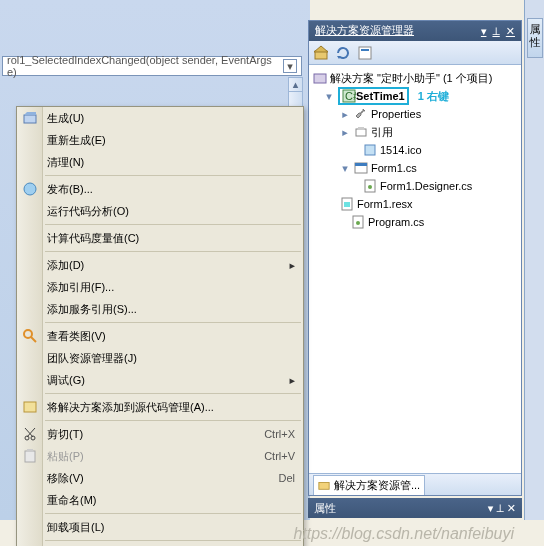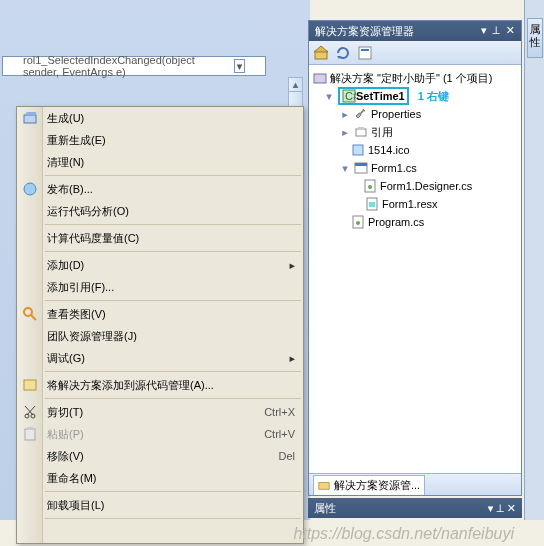--- a/index.html
+++ b/index.html
@@ -1,34 +1,34 @@
 <!DOCTYPE html>
 <html><head>
 <meta charset="utf-8">
 <style>
 *{box-sizing:border-box;margin:0;padding:0;font-family:"Microsoft YaHei",Tahoma,sans-serif;font-size:11px;}
 body{width:544px;height:546px;background:#f2efe4;position:relative;overflow:hidden;}
 .top-bg{position:absolute;left:0;top:0;width:310px;height:520px;background:linear-gradient(#c9d8ee,#bcd0e8);}
 .right-strip{position:absolute;right:0;top:0;width:20px;height:520px;background:#d2ddee;border-left:1px solid #8aa7c9;}
 .right-strip .pin{position:absolute;top:18px;left:2px;width:16px;height:40px;background:linear-gradient(#e1ecf8,#c1d5ec);border:1px solid #90a8c8;text-align:center;font-size:9px;line-height:12px;padding-top:4px;}
 .panel{position:absolute;top:20px;left:308px;right:22px;height:476px;background:#fff;border:1px solid #6a86b0;}
-.panel-title{height:20px;background:linear-gradient(#4a6489,#3d5678);color:#fff;padding:3px 6px;display:flex;justify-content:space-between;align-items:flex-start;}
+.panel-title{height:20px;background:linear-gradient(#4a6489,#3d5678);color:#fff;padding:3px 6px;display:flex;justify-content:space-between;align-items:flex-end;text-decoration:underline;}
 .panel-title .ctrls{display:flex;gap:6px;font-size:10px;}
 .toolbar{height:24px;background:linear-gradient(#e8effa,#cfdef1);border-bottom:1px solid #9db6d7;display:flex;align-items:center;padding:0 4px;gap:6px;}
 .tb-ico{width:16px;height:16px;display:inline-block;}
 .tree{padding:4px 0;font-size:11px;color:#000;}
 .tree-row{display:flex;align-items:center;height:18px;padding-left:4px;gap:3px;white-space:nowrap;}
 .tree-row .tw{width:12px;text-align:center;color:#6a86b0;}
 .tree-row .ico{width:14px;height:14px;display:inline-block;}
 .highlight{border:2px solid #1eaed8;display:inline-flex;align-items:center;padding:0 2px;}
 .anno{color:#1eaed8;font-weight:bold;margin-left:6px;}
 .tabs{position:absolute;bottom:0;left:0;right:0;height:22px;background:linear-gradient(#e8effa,#cfdef1);display:flex;align-items:center;padding:0 4px;gap:6px;border-top:1px solid #9db6d7;}
 .tab{padding:2px 4px;display:flex;align-items:center;gap:4px;}
 .tab.active{background:#fff;border:1px solid #9db6d7;border-bottom:none;}
-.combo{position:absolute;top:56px;left:2px;width:264px;height:20px;background:#fff;border:1px solid #7a94b8;display:flex;align-items:center;padding:0 20px;color:#555;}
+.combo{position:absolute;top:56px;left:2px;width:300px;height:20px;background:#fff;border:1px solid #7a94b8;display:flex;align-items:center;padding:0 4px;color:#555;}
 .combo .dd{margin-left:auto;width:14px;height:14px;border:1px solid #7a94b8;color:#555;text-align:center;line-height:12px;}
 .scroll-v{position:absolute;top:77px;left:288px;width:15px;height:40px;background:linear-gradient(90deg,#e8effa,#cfdef1);border:1px solid #9db6d7;}
 .scroll-btn{width:100%;height:14px;border-bottom:1px solid #9db6d7;display:flex;align-items:center;justify-content:center;color:#5a7090;}
 .menu{position:absolute;top:106px;left:16px;width:288px;background:#ebe8db;border:1px solid #96947f;box-shadow:2px 2px 5px rgba(0,0,0,0.25);}
 .menu-strip{position:absolute;left:0;top:0;bottom:0;width:26px;background:linear-gradient(90deg,#f0eee4,#e0dccb);border-right:1px solid #c9c5b0;}
 .menu-item{position:relative;display:flex;align-items:center;height:22px;padding-left:30px;padding-right:8px;color:#000;}
 .menu-item .mi{position:absolute;left:5px;width:16px;height:16px;}
 .menu-item .sc{margin-left:auto;color:#555;}
 .menu-item .arr{margin-left:auto;color:#333;}
 .menu-sep{height:1px;margin:2px 2px 2px 28px;background:#c9c5b0;}
@@ -116,21 +116,21 @@
     <div class="tree-row" style="padding-left:30px">
         <span class="tw">▸</span>
         <span class="ico">
           <svg viewBox="0 0 14 14">
             <rect x="2" y="4" width="10" height="7" fill="#fff" stroke="#888"></rect>
             <rect x="4" y="2" width="6" height="3" fill="#ccc"></rect>
           </svg>
         </span>
         <span>引用</span>
       </div>
-    <div class="tree-row" style="padding-left:42px">
+    <div class="tree-row" style="padding-left:54px">
         <span class="ico">
           <svg viewBox="0 0 14 14">
             <rect x="2" y="2" width="10" height="10" fill="#c4e0f4" stroke="#5a8ac0"></rect>
           </svg>
         </span>
         <span>1514.ico</span>
       </div>
     <div class="tree-row" style="padding-left:30px">
         <span class="tw">▾</span>
         <span class="ico">
@@ -143,21 +143,21 @@
       </div>
     <div class="tree-row" style="padding-left:54px">
         <span class="ico">
           <svg viewBox="0 0 14 14">
             <rect x="2" y="1" width="10" height="12" fill="#fff" stroke="#888"></rect>
             <circle cx="7" cy="8" r="2" fill="#6aa84f"></circle>
           </svg>
         </span>
         <span>Form1.Designer.cs</span>
       </div>
-    <div class="tree-row" style="padding-left:56px">
+    <div class="tree-row" style="padding-left:31px">
         <span class="ico">
           <svg viewBox="0 0 14 14">
             <rect x="2" y="1" width="10" height="12" fill="#fff" stroke="#888"></rect>
             <rect x="4" y="5" width="6" height="5" fill="#6de2e2"></rect>
           </svg>
         </span>
         <span>Form1.resx</span>
       </div>
     <div class="tree-row" style="padding-left:42px">
         <span class="ico">
@@ -214,20 +214,23 @@
   <div class="menu-item">
       <span>计算代码度量值(C)</span>
     </div>
   <div class="menu-sep"></div>
   <div class="menu-item">
       <span>添加(D)</span>
       <span class="arr">▸</span>
     </div>
   <div class="menu-item">
       <span>添加引用(F)...</span>
+    </div>
+  <div class="menu-item">
+      <span>添加服务引用(S)...</span>
     </div>
   <div class="menu-sep"></div>
   <div class="menu-item">
       <span class="mi">
         <svg viewBox="0 0 16 16">
           <circle cx="6" cy="6" r="4" fill="none" stroke="#e0902a" stroke-width="2"></circle>
           <line x1="9" y1="9" x2="14" y2="14" stroke="#e0902a" stroke-width="2"></line>
         </svg>
       </span>
       <span>查看类图(V)</span>

